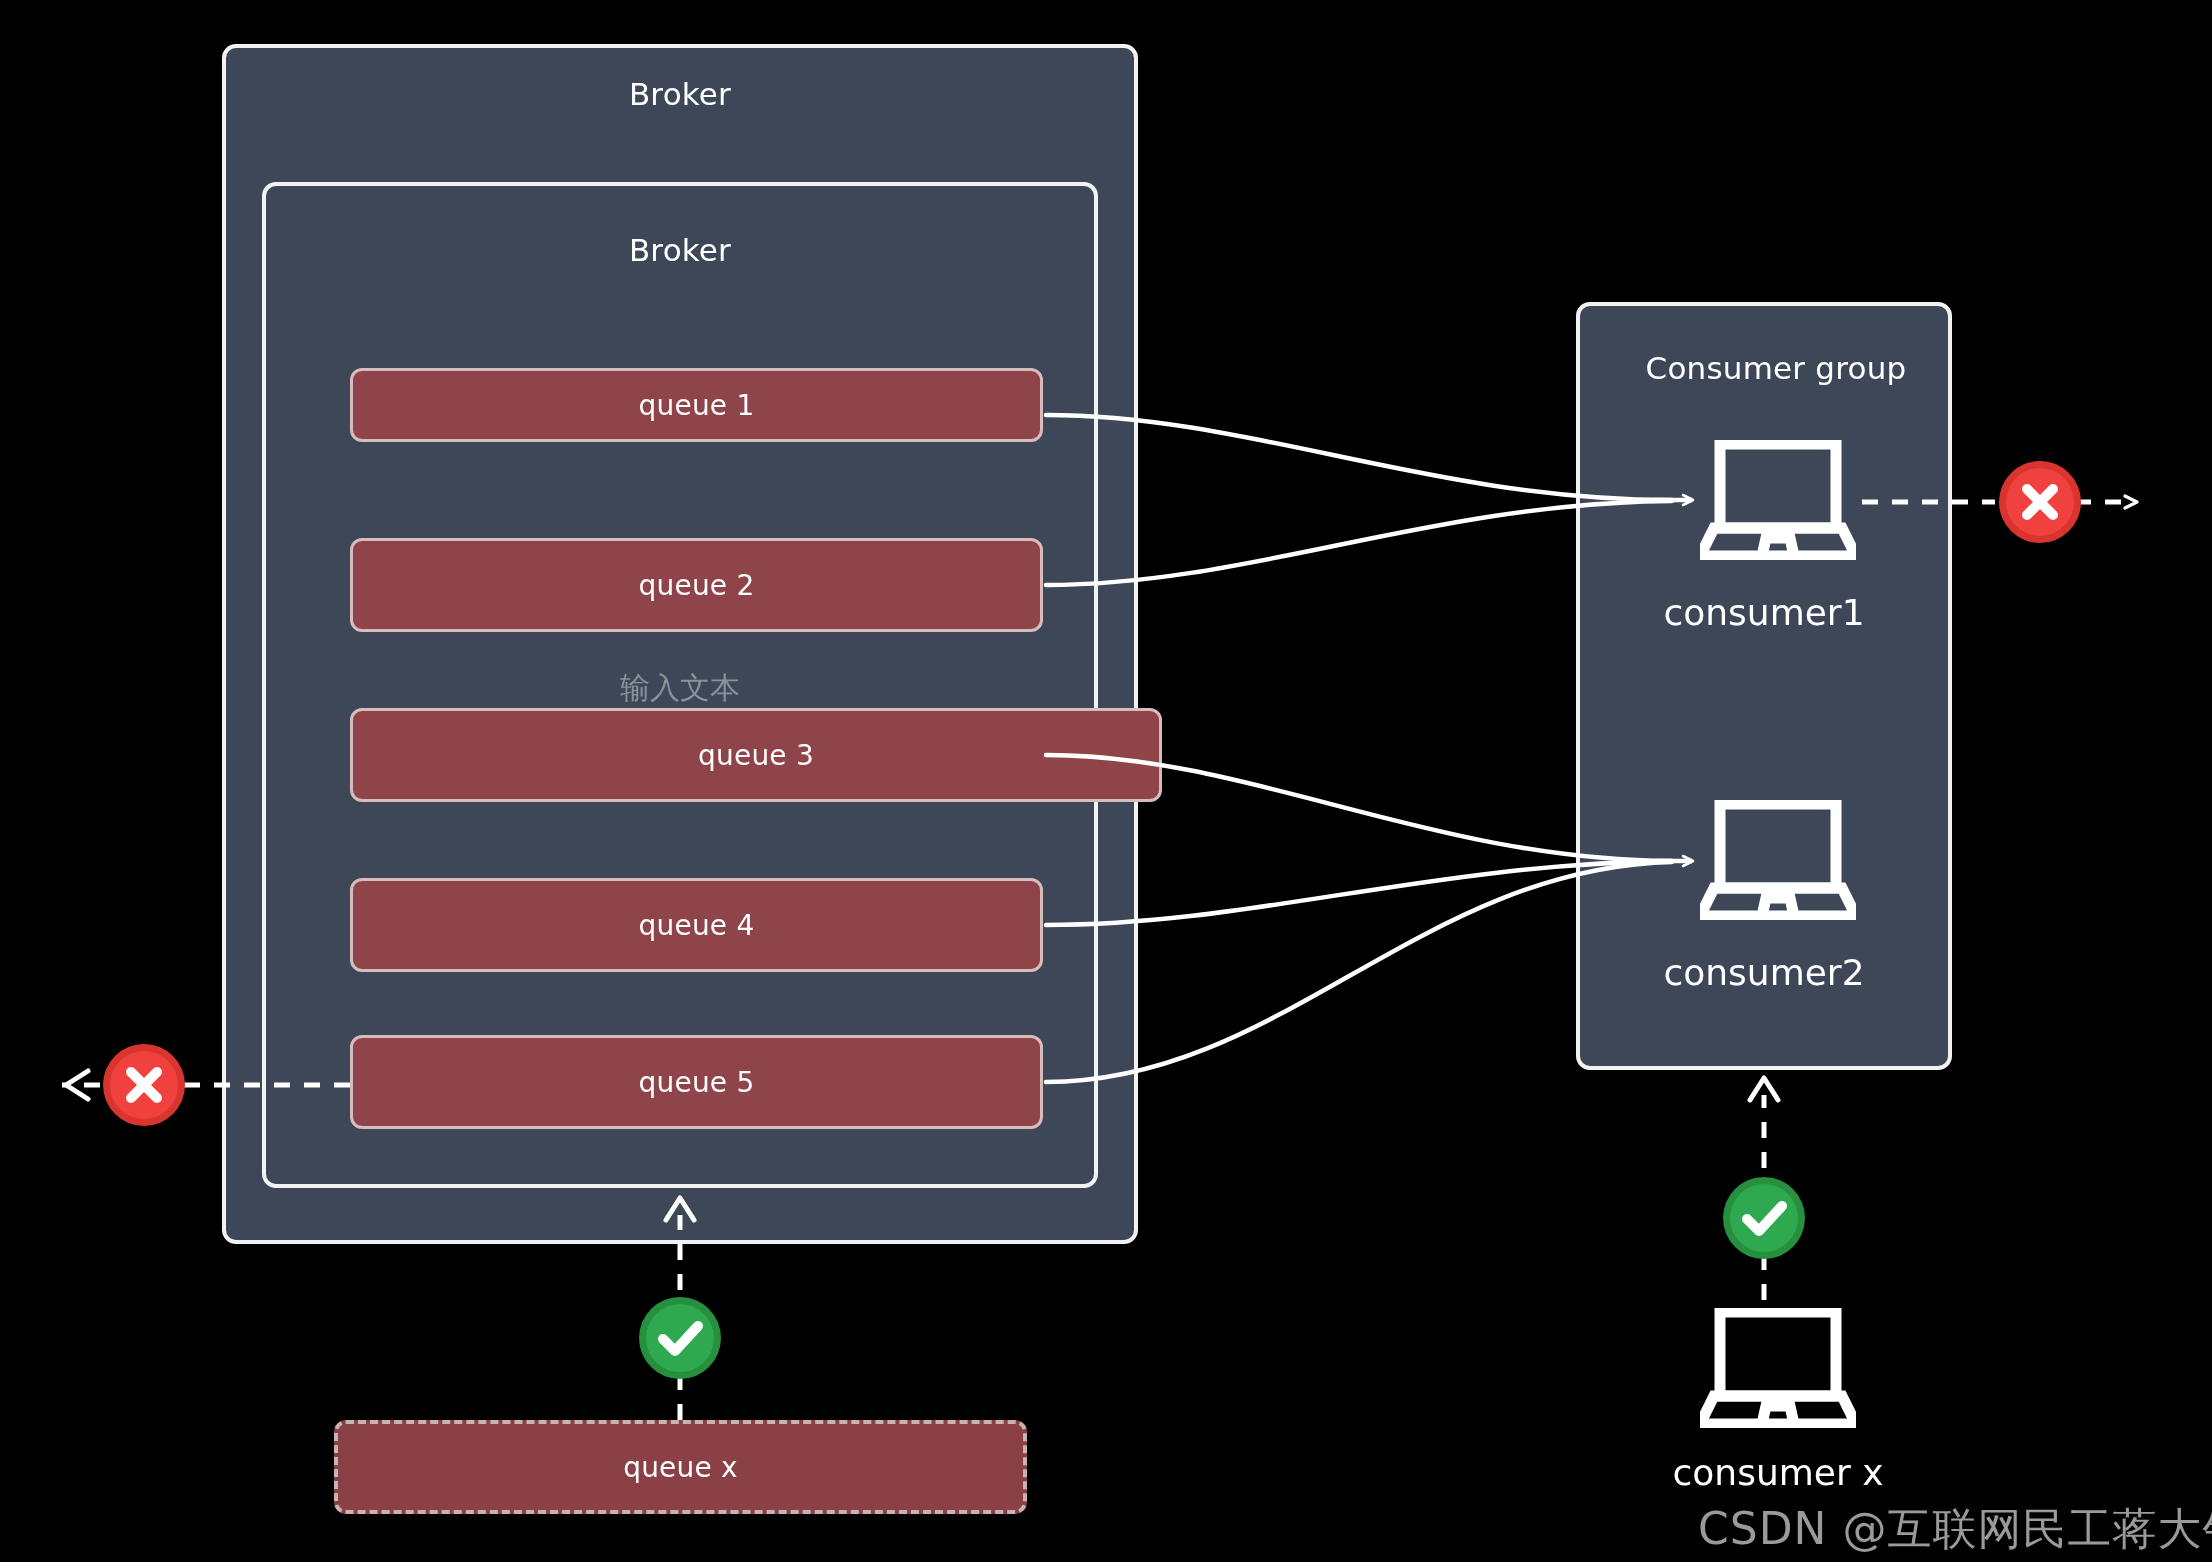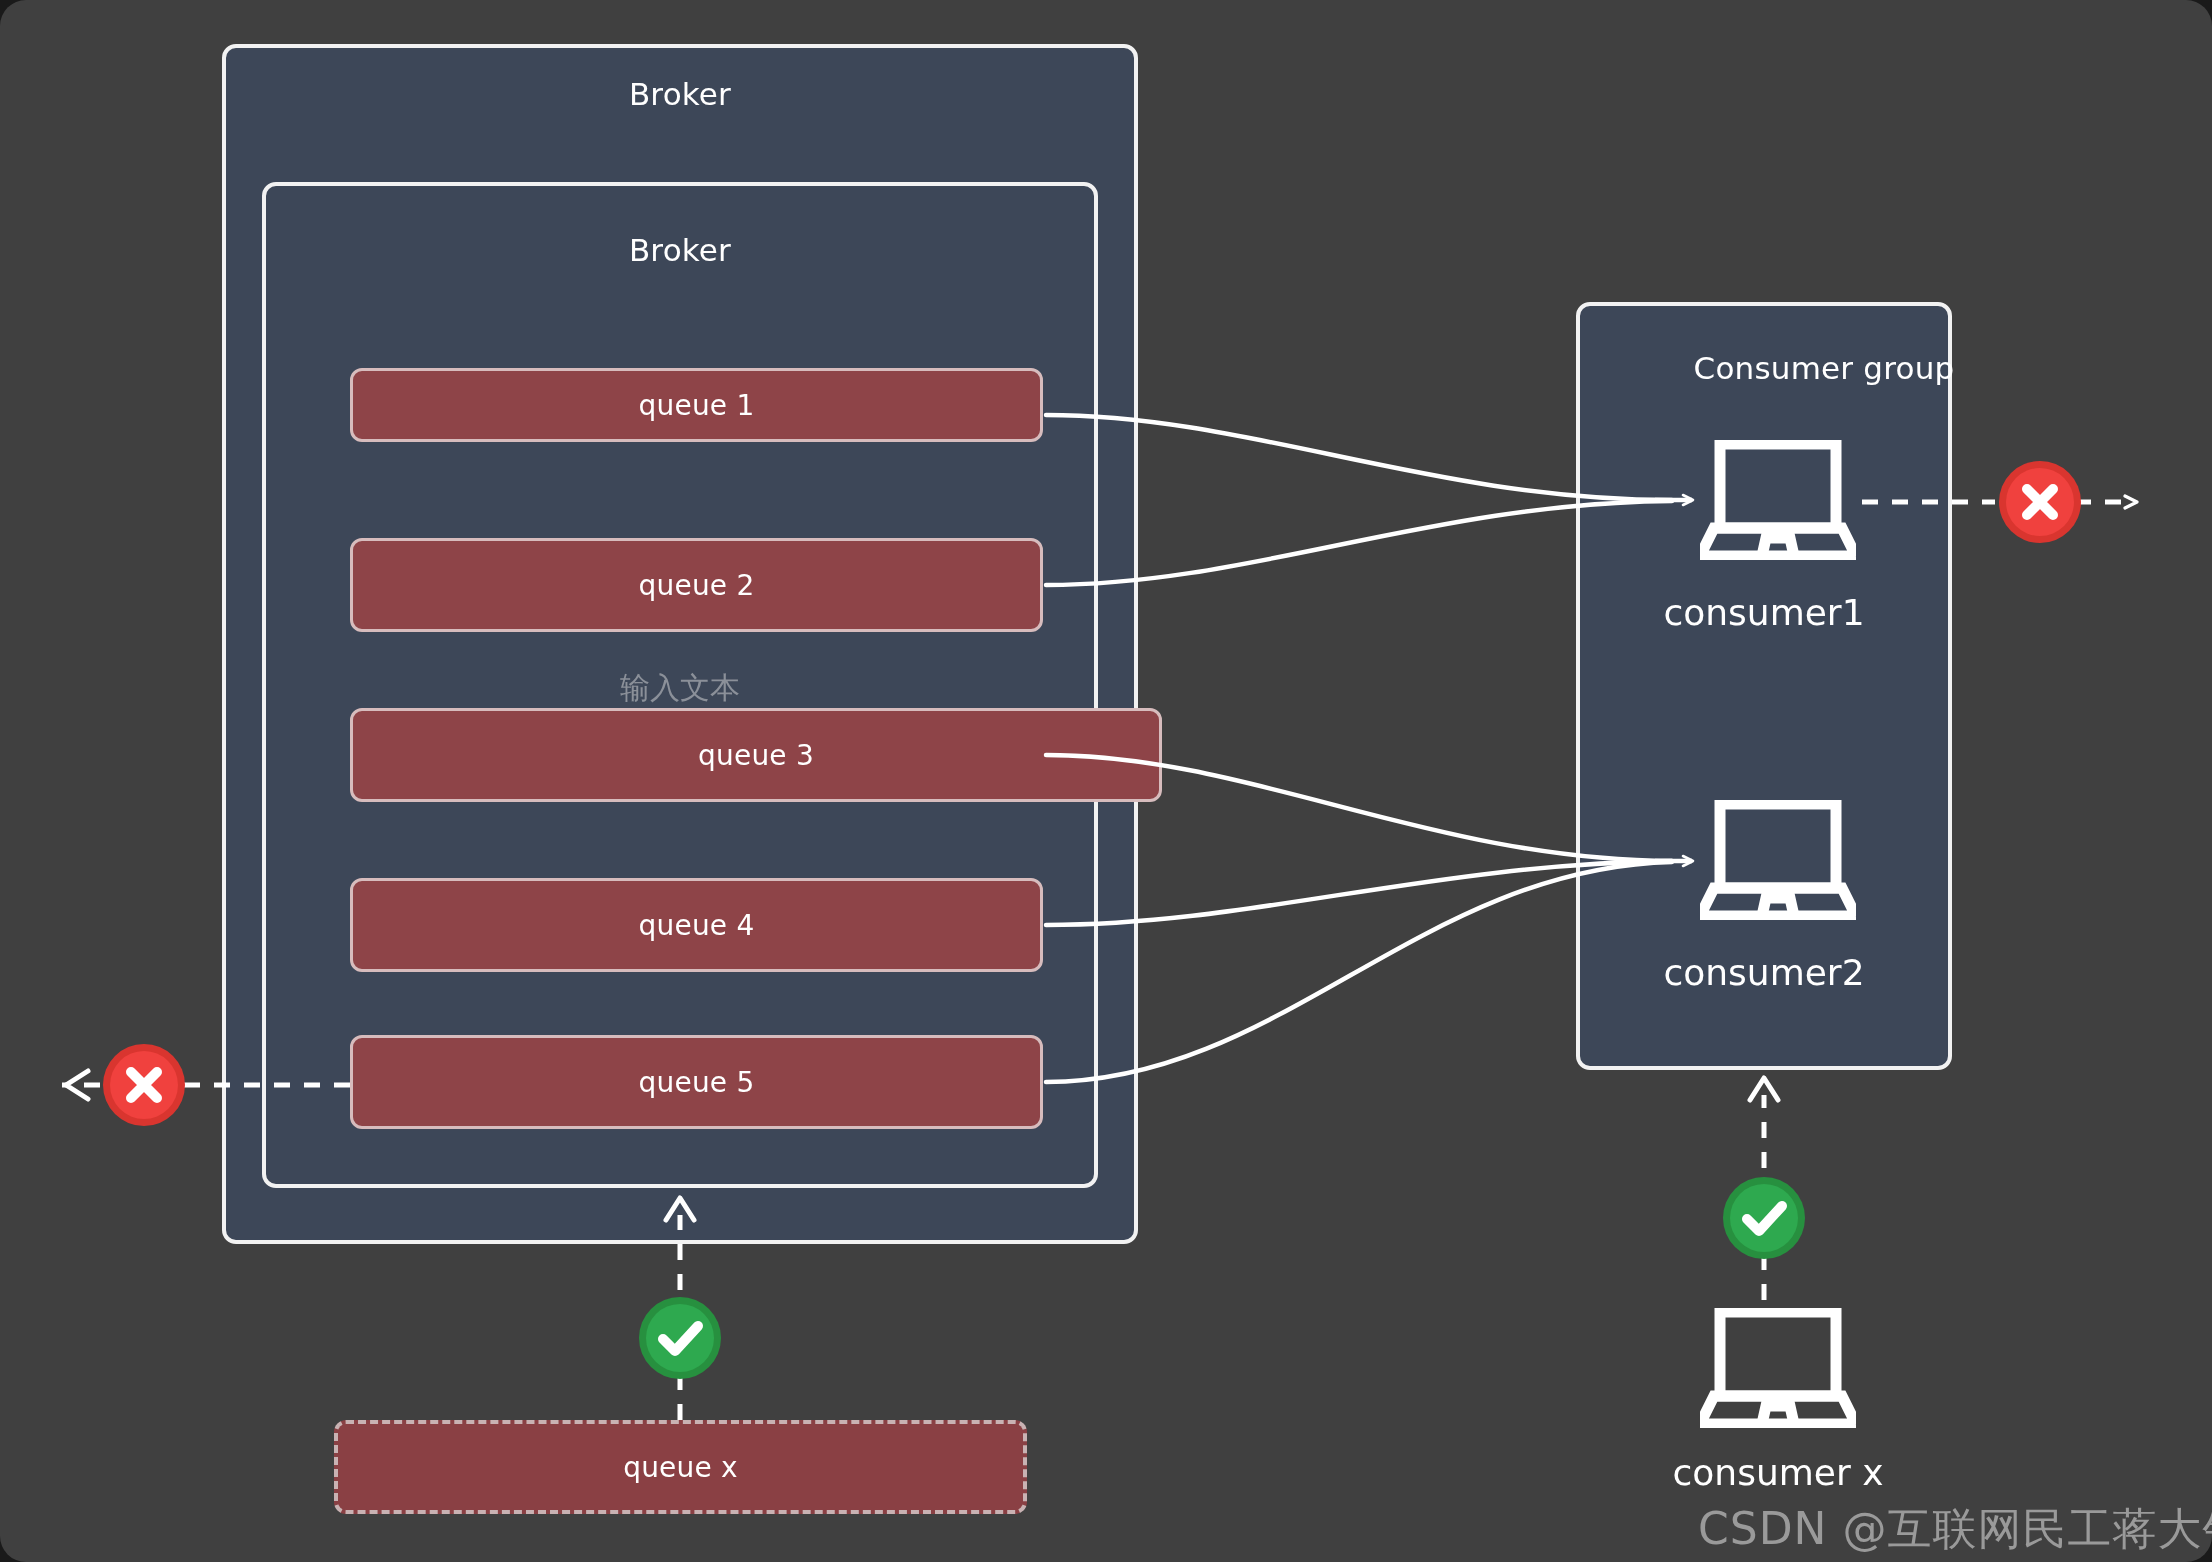--- a/index.html
+++ b/index.html
@@ -12,22 +12,21 @@
     height: 1562px;
     position: relative;
     overflow: hidden;
     font-family: "DejaVu Sans", "Liberation Sans", sans-serif;
   }
   #stage {
     position: absolute;
     left: 0; top: 0;
     width: 2212px;
     height: 1562px;
-    background: #404040;
-    border-radius: 26px;
+    background: #000000;
   }
 
   
   .panel {
     position: absolute;
     background: #3d4758;
     border: 4px solid #f2f2f2;
     border-radius: 14px;
     box-sizing: border-box;
   }
@@ -125,21 +124,21 @@
   <div class="queue" style="left:350px; top:878px; width:693px; height:94px;">
     <span>queue 4</span>
   </div>
 
   <div class="queue" style="left:350px; top:1035px; width:693px; height:94px;">
     <span>queue 5</span>
   </div>
 
   <div class="panel" style="left:1576px; top:302px; width:376px; height:768px;">
   </div>
-  <div class="panel-title" style="left:1636px; top:350px; width:376px;">Consumer group</div>
+  <div class="panel-title" style="left:1588px; top:350px; width:376px;">Consumer group</div>
 
   <div class="icon-laptop" style="left:1700px; top:440px; width:156px; height:120px;">
     <svg viewBox="0 0 156 120" width="156" height="120" aria-hidden="true">
       <rect x="20" y="4" width="116" height="84" fill="none" stroke="#ffffff" stroke-width="11"></rect>
       <path d="M14 88 L142 88 L156 116 L0 116 Z" fill="none" stroke="#ffffff" stroke-width="11"></path>
       <path d="M62 116 L66 98 L90 98 L94 116" fill="none" stroke="#ffffff" stroke-width="11"></path>
     </svg>
   </div>
   <div class="node-label" style="left:1576px; top:592px; width:376px;">consumer1</div>
 

